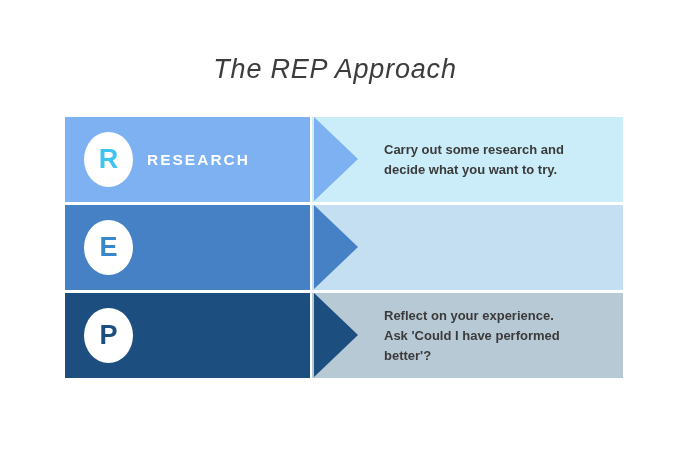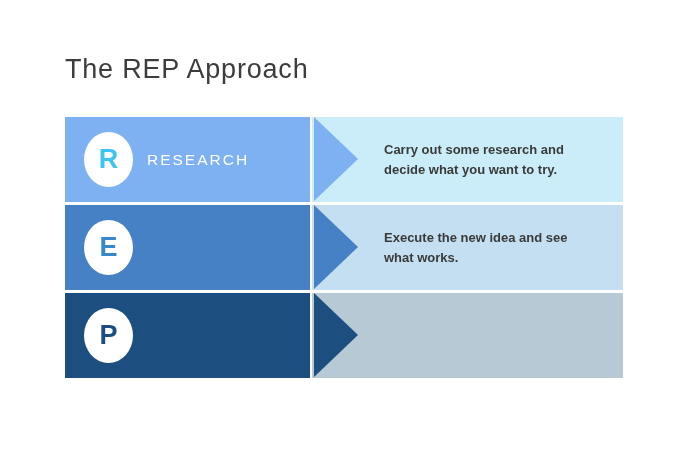--- a/index.html
+++ b/index.html
@@ -2,22 +2,23 @@
 <html><head>
 <meta charset="utf-8">
 <style>
   html, body { margin:0; padding:0; background:#ffffff; }
   .canvas {
     position:relative; width:700px; height:450px; background:#ffffff;
     font-family:"Liberation Sans", sans-serif; overflow:hidden;
   }
   .title {
     position:absolute; top:54px; left:65px; width:540px; margin:0;
-    text-align:left; font-size:27px; font-weight:400; color:#3C3C3C;
+    text-align:center; font-size:27px; font-weight:400; color:#3C3C3C;
     letter-spacing:0.8px;
+    font-style:italic;
   }
   .diagram { position:absolute; left:65px; top:117px; width:558px; }
   .row { position:relative; height:85px; margin-bottom:3px; }
   .row-bg { position:absolute; left:247px; top:0; width:311px; height:85px; }
   .row-bar {
     position:absolute; left:0; top:0; width:245px; height:85px;
     display:flex; align-items:center;
   }
   .row-arrow {
     position:absolute; left:249px; top:0; width:0; height:0;
@@ -25,21 +26,21 @@
     border-bottom:42.5px solid transparent;
     border-left:44px solid #000;
   }
   .badge {
     width:49px; height:55px; border-radius:50%; background:#ffffff;
     margin-left:19px; flex:0 0 auto;
     display:flex; align-items:center; justify-content:center;
   }
   .badge-letter { font-size:27px; font-weight:700; line-height:1; }
   .step-label {
-    color:#ffffff; font-size:15.5px; font-weight:400;
+    color:#ffffff; font-size:15.5px; font-weight:700;
     letter-spacing:2px; margin-left:14px; white-space:nowrap;
   }
   .step-desc {
     position:absolute; left:319px; top:50%; transform:translateY(-50%);
     width:235px; font-size:13px; line-height:20px; font-weight:600;
     color:#3A3A3A; white-space:pre-line;
   }
 </style>
 </head>
 <body>
@@ -64,28 +65,29 @@
     </div>
 
     <div class="row">
       <div class="row-bg" style="background-color: rgb(195, 223, 241);"></div>
       <div class="row-arrow" style="border-left-color: rgb(70, 129, 197);"></div>
       <div class="row-bar" style="background-color: rgb(70, 129, 197);">
         <div class="badge">
           <span class="badge-letter" style="color: rgb(55, 135, 203);">E</span>
         </div>
       </div>
-      <div class="step-desc">Execute the new idea and see
-what works.</div>
     </div>
 
     <div class="row">
       <div class="row-bg" style="background-color: rgb(184, 201, 214);"></div>
       <div class="row-arrow" style="border-left-color: rgb(28, 78, 128);"></div>
       <div class="row-bar" style="background-color: rgb(28, 78, 128);">
         <div class="badge">
           <span class="badge-letter" style="color: rgb(28, 78, 128);">P</span>
         </div>
       </div>
+      <div class="step-desc">Reflect on your experience.
+Ask 'Could I have performed
+better'?</div>
     </div>
 
   </div>
 </div>
 
 </body></html>

